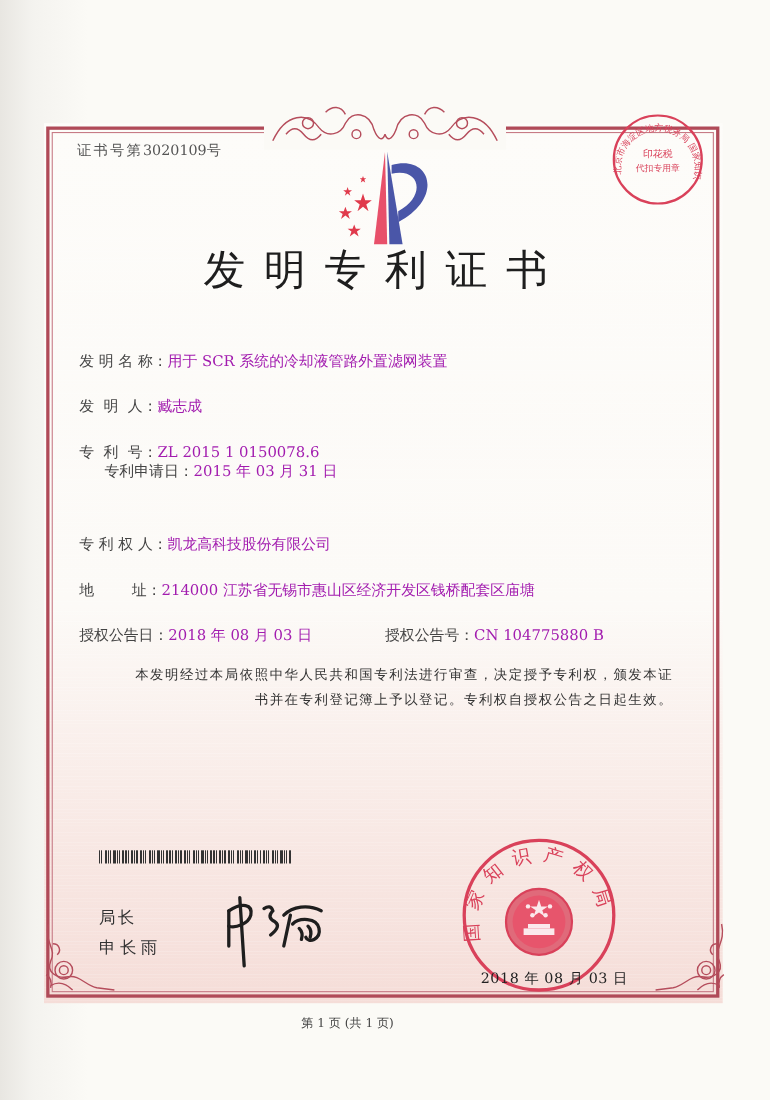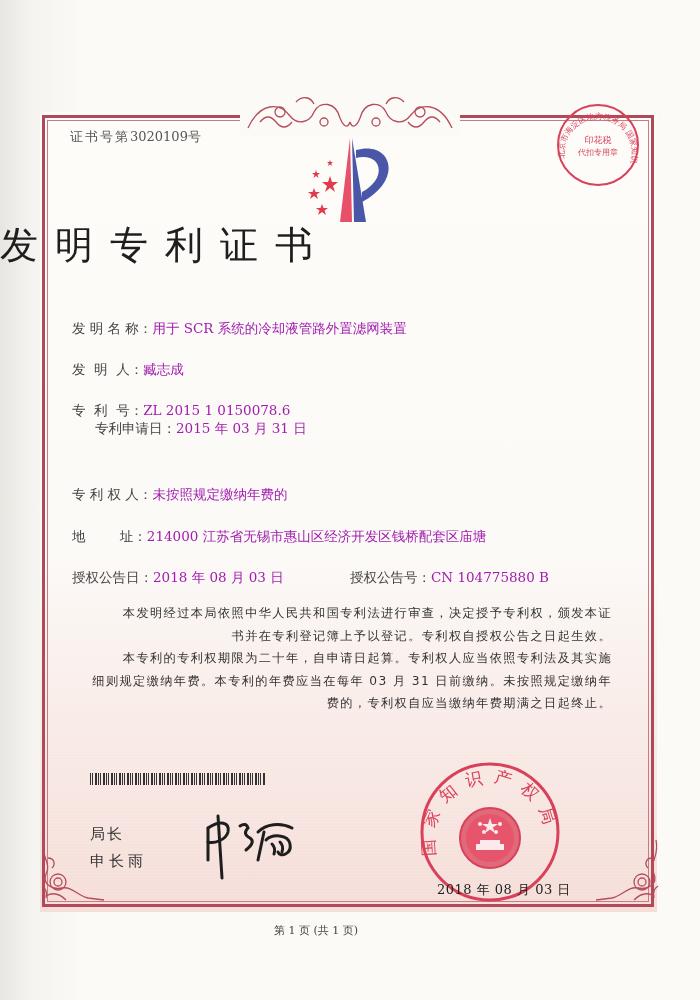--- a/index.html
+++ b/index.html
@@ -33,21 +33,21 @@
     .corner { width: 70px; height: 70px; background: transparent; }
     .corner-bl { left: 38px; top: 838px; }
     .corner-br { left: 592px; top: 838px; }
 
     .cert-no {
       position: absolute; left: 70px; top: 128px; font-size: 13px; color: #555;
       letter-spacing: 2px;
     }
     .logo { position: absolute; left: 292px; top: 130px; width: 110px; height: 100px; }
     .title {
-      position: absolute; left: 0; width: 700px; top: 220px; text-align: left;
+      position: absolute; left: 0; width: 700px; top: 220px; text-align: center;
       font-size: 38px; letter-spacing: 17px; color: #1e1e1e; font-family: Liberation Sans, sans-serif;
       font-weight: normal;
     }
     .field { position: absolute; left: 72px; font-size: 13.5px; color: #2f2f2f; white-space: nowrap; }
     .field .lbl { display: inline-block; color: #444; }
     .field .val { color: #a21caf; }
     .f-name { top: 320px; }
     .f-inventor { top: 361px; }
     .f-patno { top: 402px; }
     .f-appdate { top: 420px; margin-left: 23px; }
@@ -151,35 +151,34 @@
 <div class="field f-inventor">
   <span class="lbl" style="white-space:pre">发  明  人：</span><span class="val">臧志成</span>
 </div>
 <div class="field f-patno">
   <span class="lbl" style="white-space:pre">专  利  号：</span><span class="val">ZL 2015 1 0150078.6</span>
 </div>
 <div class="field f-appdate">
   <span class="lbl">专利申请日：</span><span class="val">2015 年 03 月 31 日</span>
 </div>
 <div class="field f-holder">
-  <span class="lbl">专 利 权 人：</span><span class="val">未按照规定缴纳年费的</span>
+  <span class="lbl">专 利 权 人：</span><span class="val">凯龙高科技股份有限公司</span>
 </div>
 <div class="field f-addr">
   <span class="lbl" style="white-space:pre">地        址：</span><span class="val">214000 江苏省无锡市惠山区经济开发区钱桥配套区庙塘</span>
 </div>
 <div class="field f-grantdate">
   <span class="lbl">授权公告日：</span><span class="val">2018 年 08 月 03 日</span>
 </div>
 <div class="field f-grantno">
   <span class="lbl">授权公告号：</span><span class="val">CN 104775880 B</span>
 </div>
 
 <div class="body-text">
   <p style="margin-left:-20px; text-indent: calc(2em + 0px); padding-left:20px; margin-left:-20px;">本发明经过本局依照中华人民共和国专利法进行审查，决定授予专利权，颁发本证书并在专利登记簿上予以登记。专利权自授权公告之日起生效。</p>
-  <p>本专利的专利权期限为二十年，自申请日起算。专利权人应当依照专利法及其实施细则规定缴纳年费。本专利的年费应当在每年 03 月 31 日前缴纳。未按照规定缴纳年费的，专利权自应当缴纳年费期满之日起终止。</p>
 </div>
 
 <div class="barcode"></div>
 
 <div class="director-title">局长</div>
 <div class="director-name">申长雨</div>
 <svg class="signature" viewBox="0 0 100 70">
   <g fill="none" stroke="#1e1e1e" stroke-width="3" stroke-linecap="round">
     <path d="M8 18 L 8 50"></path>
     <path d="M8 18 C 20 10, 30 12, 28 22 C 26 30, 14 34, 8 32"></path>

